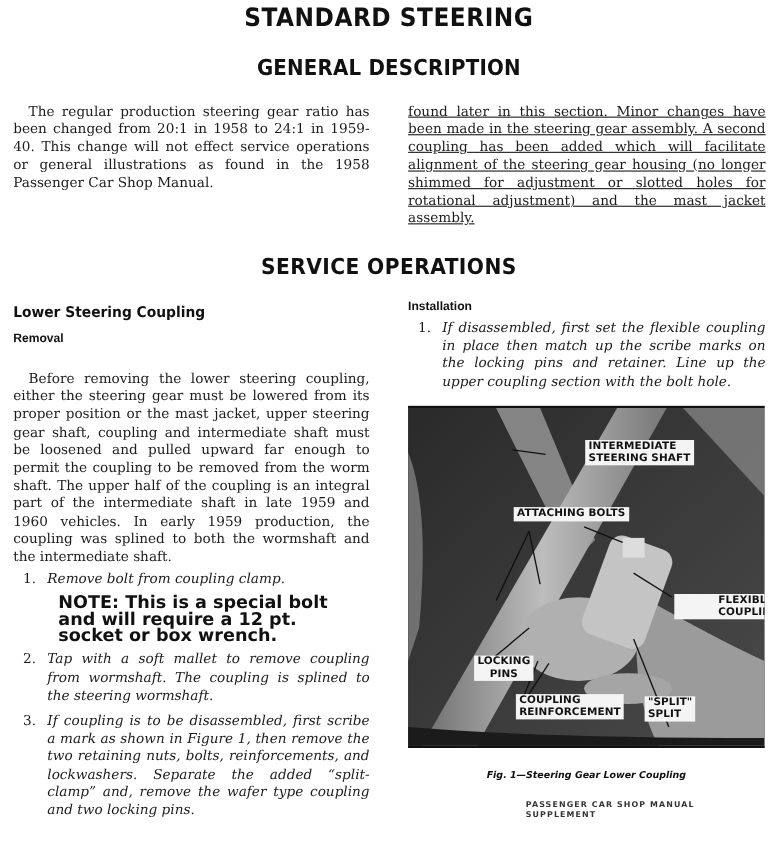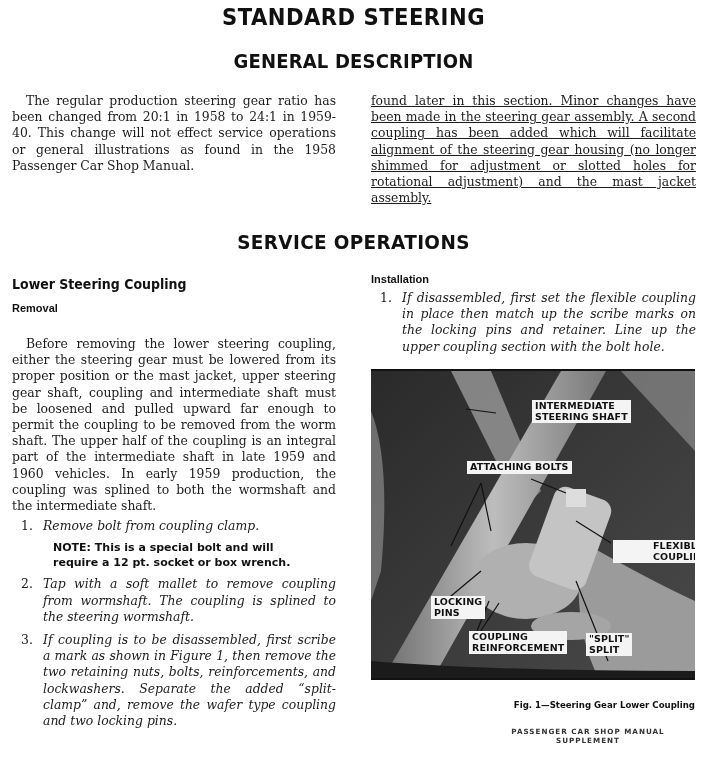--- a/index.html
+++ b/index.html
@@ -38,40 +38,40 @@
   .h-sub {
     position: absolute; font-family: Liberation Sans, sans-serif; font-weight: bold;
     font-size: 11px; color: #111;
   }
   .removal-body { left: 12px; top: 336px; width: 324px; }
   .step { display: flex; margin-top: 4px; }
   .step .num { width: 22px; flex: none; text-align: left; padding-left: 9px; box-sizing: content-box; }
   .step .txt { flex: 1; text-align: justify; font-style: italic; }
   .note {
     margin: 6px 16px 6px 41px; font-family: "DejaVu Sans", sans-serif; font-weight: bold;
-    font-size: 11px; line-height: 15px; text-align: left; color: #111;
+    font-size: 16px; line-height: 15px; text-align: left; color: #111;
   }
   .inst-body { left: 371px; top: 290px; width: 325px; }
   .figure {
     position: absolute; left: 371px; top: 369px; width: 324px; height: 311px;
     border-top: 2px solid #111; border-bottom: 2px solid #111; box-sizing: border-box;
     background: #3a3a3a; overflow: hidden;
   }
   .figure svg { position: absolute; left: 0; top: 0; }
   .callout {
     position: absolute; background: #f4f4f4; color: #111;
     font-family: "DejaVu Sans", sans-serif; font-weight: bold; font-size: 9.5px;
     line-height: 10.5px; padding: 1px 3px; letter-spacing: 0.1px;
   }
   .caption {
-    position: absolute; left: 371px; top: 700px; width: 324px; text-align: right;
-    font-family: "DejaVu Sans", sans-serif; font-weight: bold; font-size: 8.6px; color: #111;
+    position: absolute; left: 371px; top: 700px; width: 324px; text-align: center;
+    font-family: "DejaVu Sans", sans-serif; font-weight: bold; font-size: 8.6px; color: #111; font-style: italic;
   }
   .footer {
-    position: absolute; left: 478px; top: 727px; width: 220px; text-align: center;
+    position: absolute; left: 478px; top: 727px; width: 220px; text-align: left;
     font-family: "DejaVu Sans", sans-serif; font-weight: bold; font-size: 7.2px;
     letter-spacing: 1px; color: #333;
   }
 </style>
 </head>
 <body>
 
 <div class="title-main">STANDARD STEERING</div>
 <div class="title-sub">GENERAL DESCRIPTION</div>
 
@@ -152,21 +152,21 @@
     <div>INTERMEDIATE</div>
     <div>STEERING SHAFT</div>
   </div>
   <div class="callout" style="left:56px; top:90px;margin-left:40px;">
     <div>ATTACHING BOLTS</div>
   </div>
   <div class="callout" style="left:242px; top:169px;padding-left:40px;">
     <div>FLEXIBLE</div>
     <div>COUPLING</div>
   </div>
-  <div class="callout" style="left:60px; top:225px;">
+  <div class="callout" style="left:60px; top:225px;text-align:center;">
     <div>LOCKING</div>
     <div>PINS</div>
   </div>
   <div class="callout" style="left:98px; top:260px;">
     <div>COUPLING</div>
     <div>REINFORCEMENT</div>
   </div>
   <div class="callout" style="left:215px; top:262px;">
     <div>"SPLIT"</div>
     <div>SPLIT</div>

